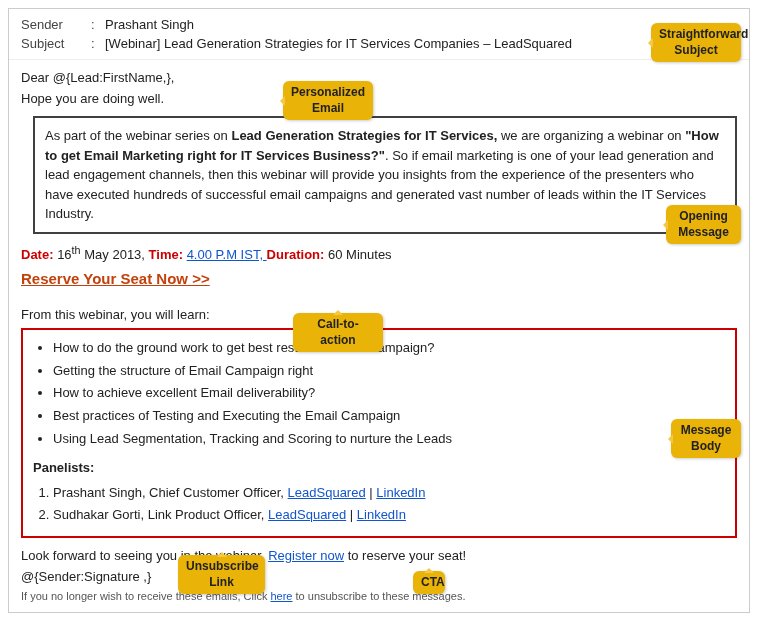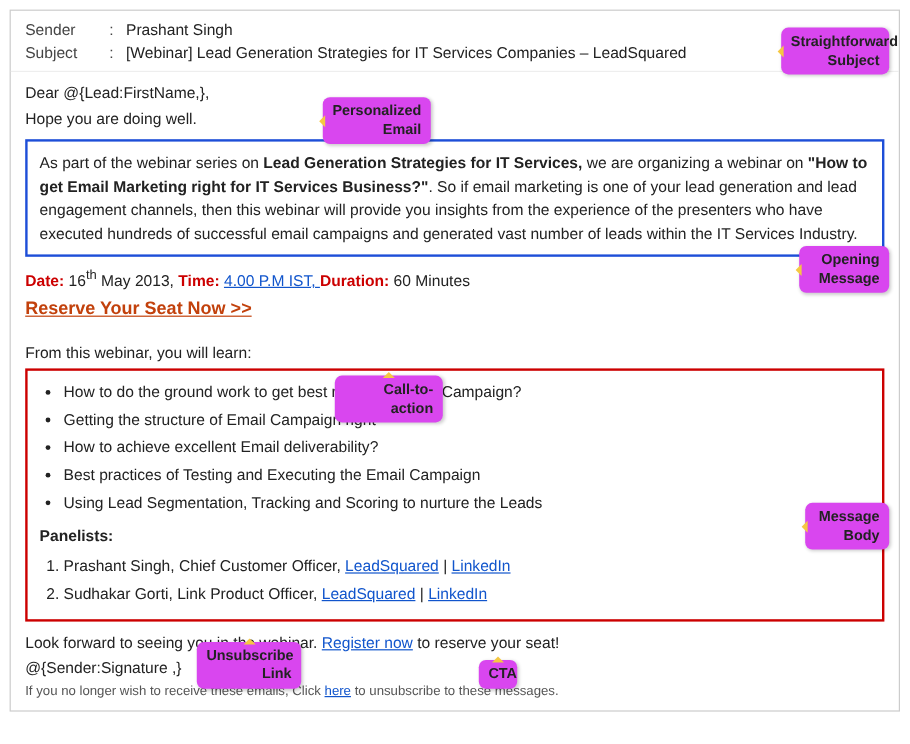--- a/index.html
+++ b/index.html
@@ -47,25 +47,26 @@
     }
     .greeting {
       margin-bottom: 6px;
       font-size: 13px;
     }
     .hope {
       margin-bottom: 10px;
       font-size: 13px;
     }
     .opening-box {
-      border: 2px solid #1d4ed8;
+      border: 2px solid #404040;
       padding: 8px 10px;
       margin-bottom: 10px;
       font-size: 13px;
       line-height: 1.5;
+      margin-left: 12px;
     }
     .date-line {
       margin-bottom: 8px;
       font-size: 13px;
     }
     .date-line .label {
       color: #c00;
       font-weight: bold;
     }
     .date-line .link-style {
@@ -122,30 +123,31 @@
       font-size: 13px;
     }
     .unsubscribe-line {
       font-size: 11px;
       color: #555;
     }
 
     
     .bubble {
       position: absolute;
-      background: #d946ef;
+      background: #eab308;
       border-radius: 6px;
       padding: 4px 8px;
       font-size: 12px;
       font-weight: bold;
       color: #222;
-      text-align: right;
+      text-align: center;
       line-height: 1.3;
       z-index: 10;
       box-shadow: 1px 1px 3px rgba(0,0,0,0.2);
+      margin-left: 14px;
     }
     .bubble-arrow-left::before {
       content: '';
       position: absolute;
       left: -8px;
       top: 50%;
       transform: translateY(-50%);
       border: 5px solid transparent;
       border-right-color: #f5c842;
     }

